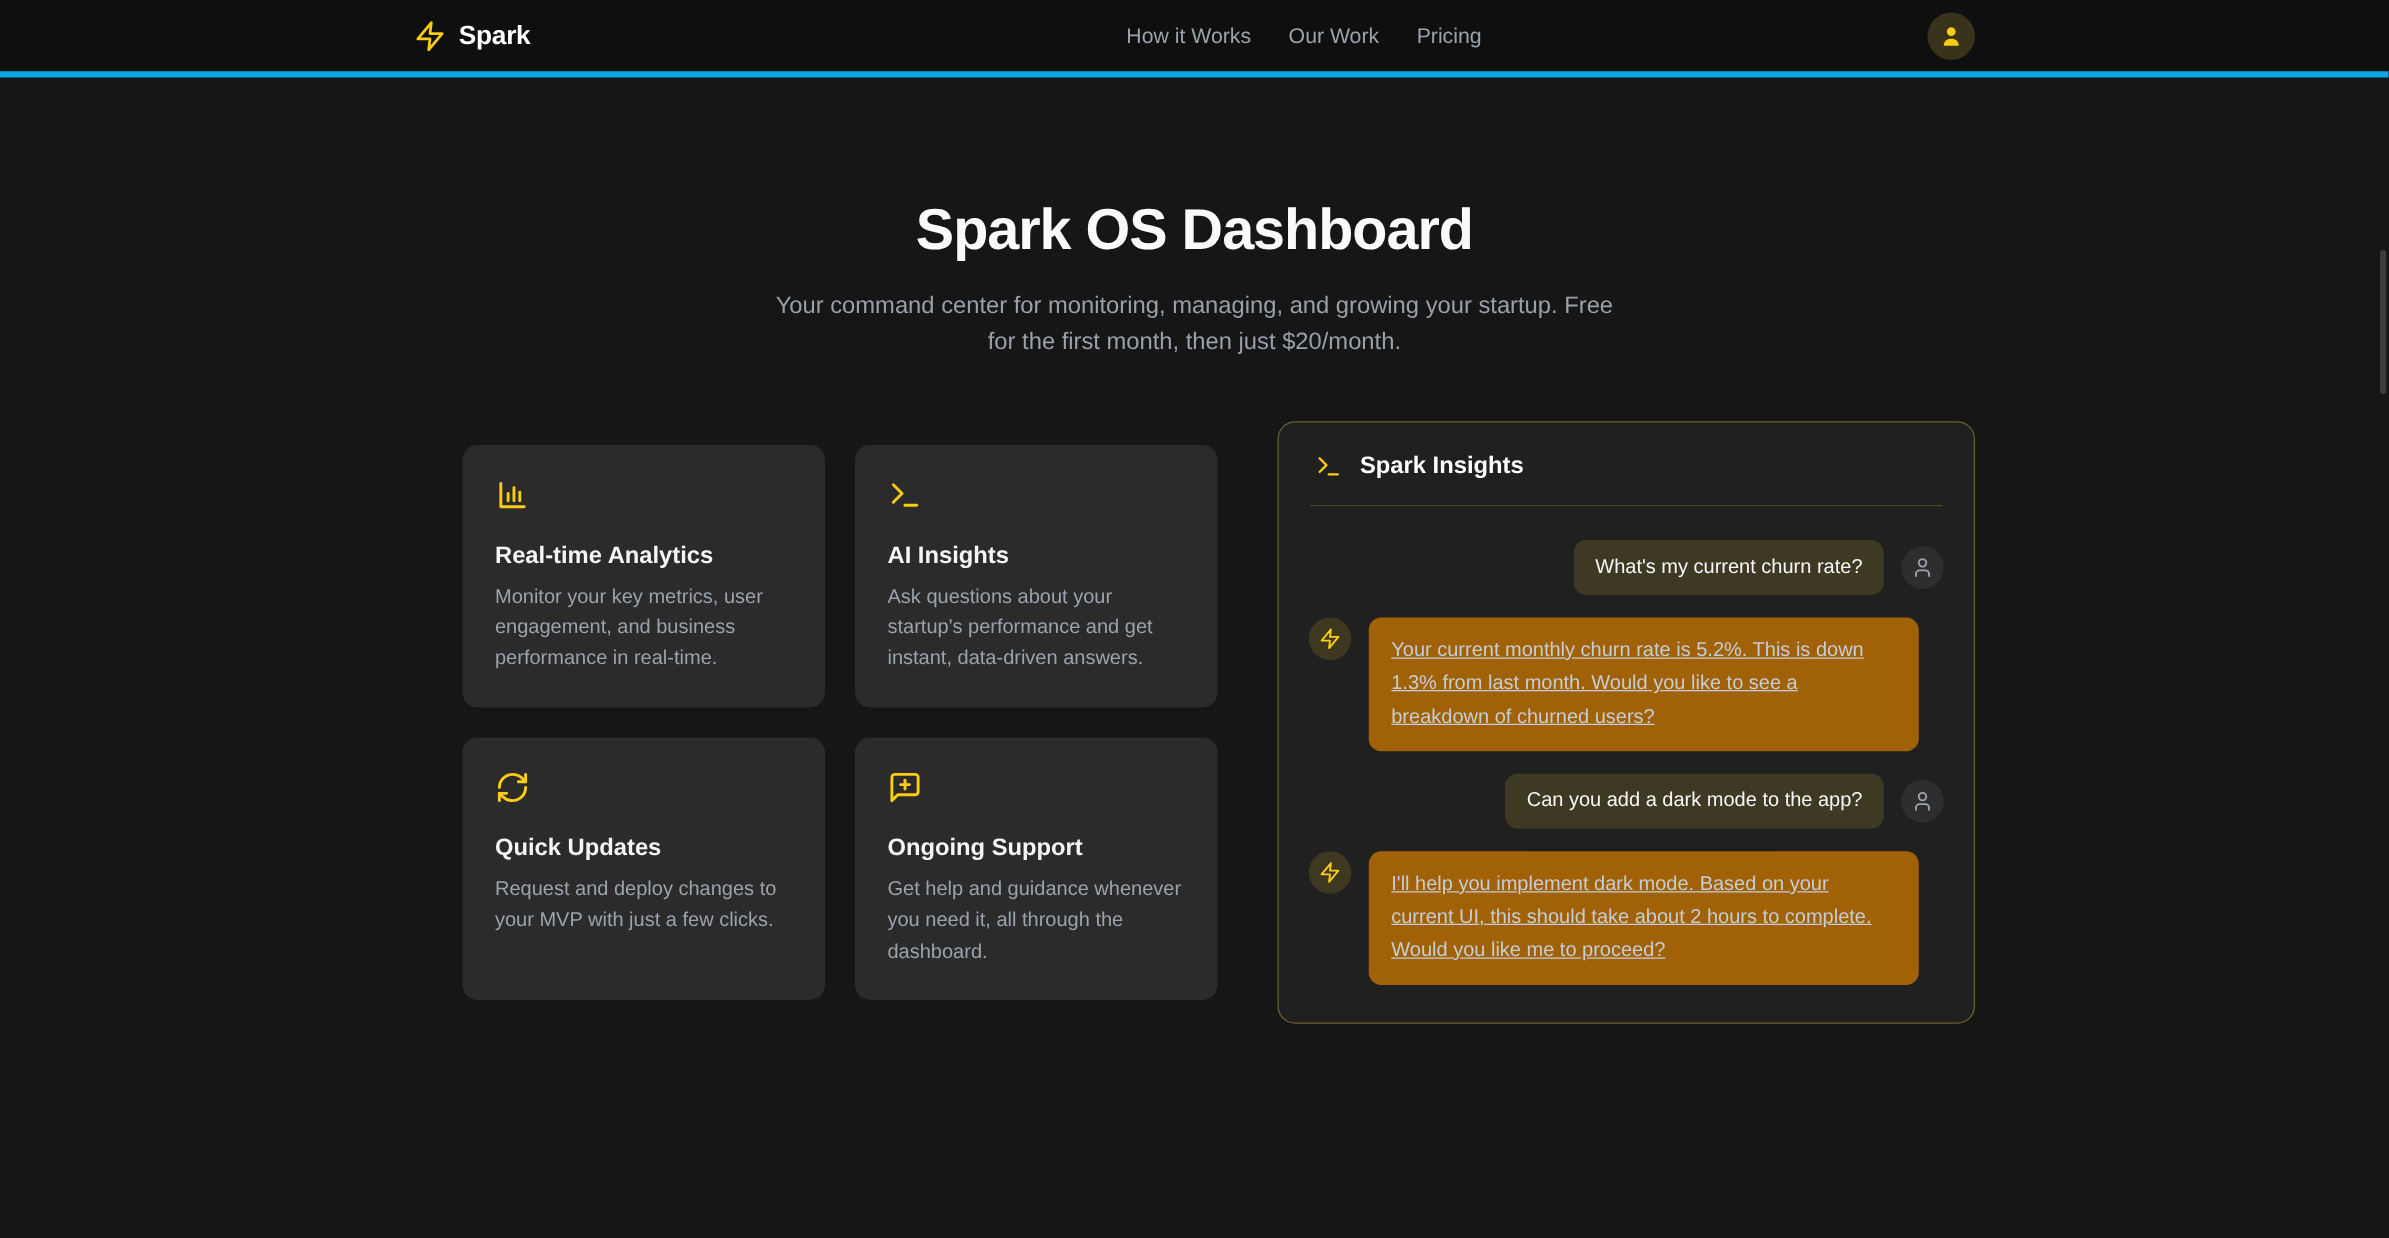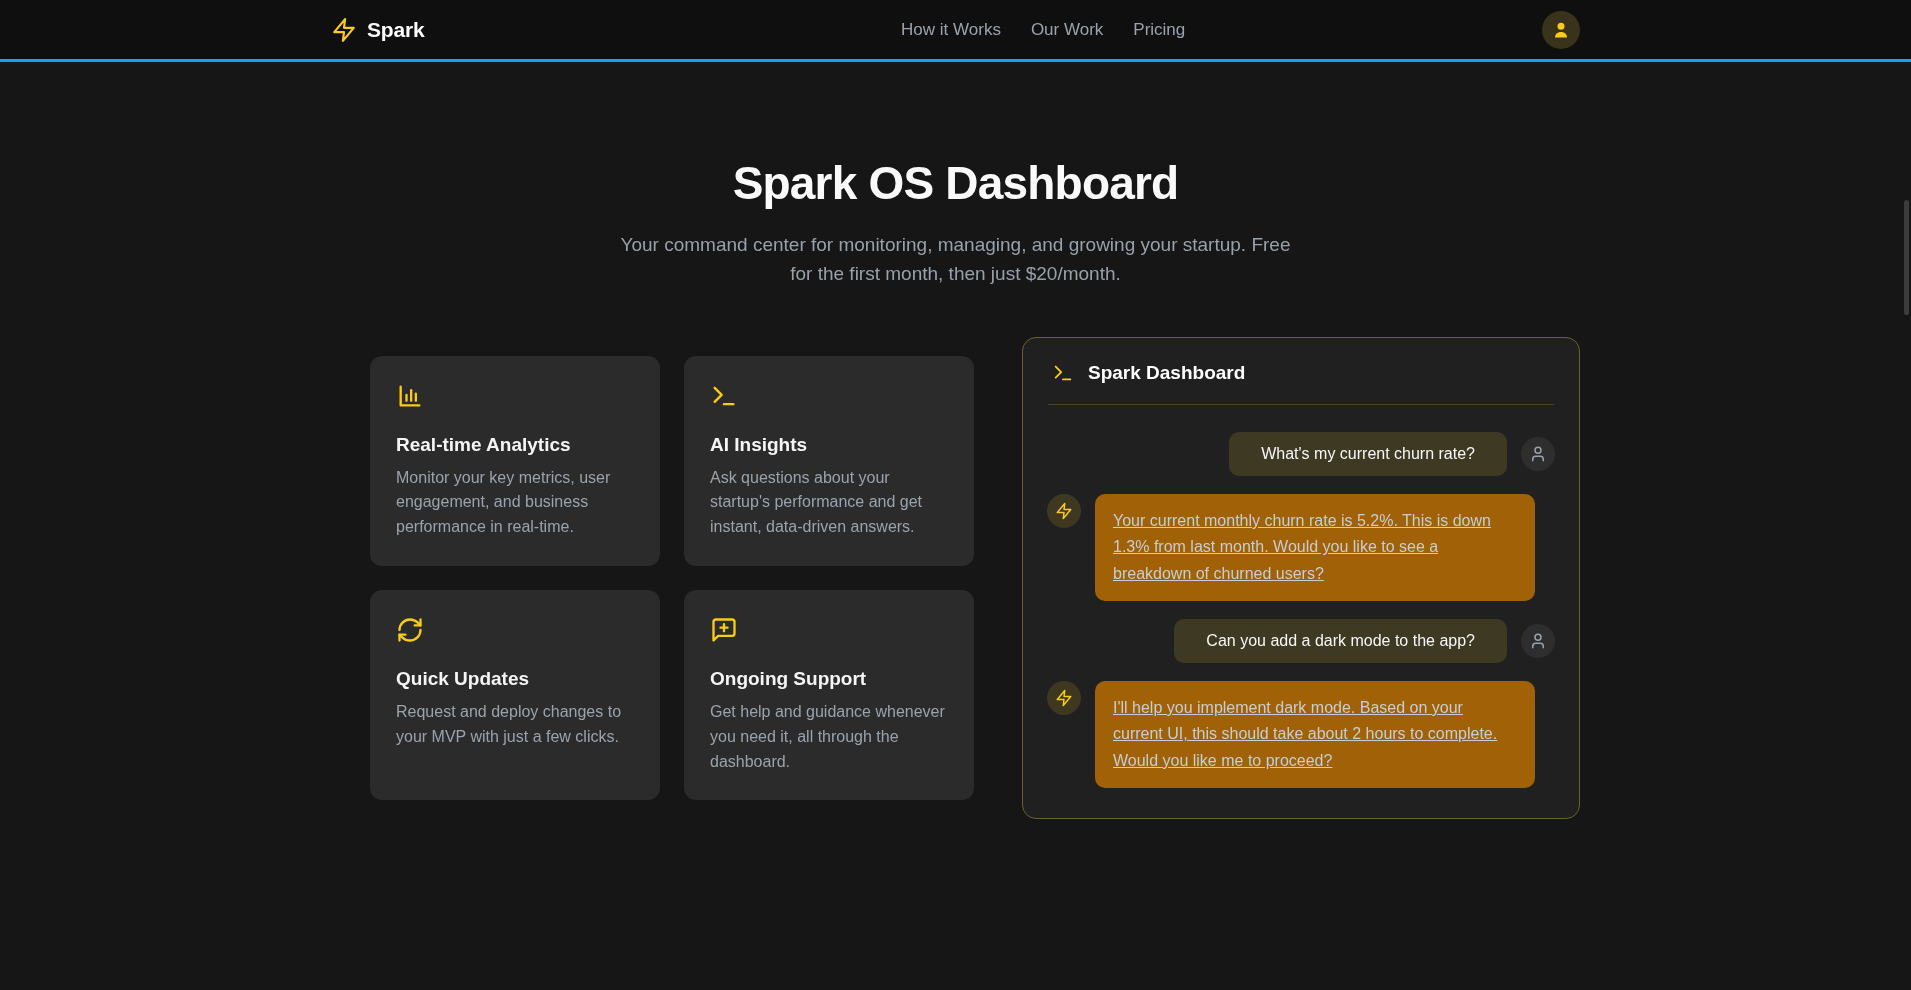--- a/index.html
+++ b/index.html
@@ -5,21 +5,21 @@
   * { margin:0; padding:0; box-sizing:border-box; }
   html,body { background:#161616; }
   body {
     width:1911px; height:990px; overflow:hidden; position:relative;
     font-family:"Liberation Sans", sans-serif;
   }
   .container { width:1249px; margin:0 auto; }
 
   
   .navbar {
-    height:62px; background:#0f0f0f; border-bottom:3px solid #0ea5e9;
+    height:62px; background:#0f0f0f; border-bottom:5px solid #0ea5e9;
     display:flex; align-items:center;
   }
   .nav-inner { display:flex; align-items:center; justify-content:space-between; }
   .brand { display:flex; align-items:center; gap:10px; cursor:pointer; }
   .brand-text { color:#fff; font-size:21px; font-weight:700; letter-spacing:-0.2px; }
   .nav-links { display:flex; gap:30px; margin-left:120px; }
   .nav-link { color:#9aa3ad; font-size:17px; cursor:pointer; }
   .nav-avatar {
     width:38px; height:38px; border-radius:50%; background:#39331c;
     display:flex; align-items:center; justify-content:center; cursor:pointer; border:none;
@@ -60,21 +60,21 @@
   .msg-row.user { justify-content:flex-end; align-items:center; }
   .msg-row.bot  { justify-content:flex-start; align-items:flex-start; }
   .avatar {
     width:34px; height:34px; border-radius:50%; flex-shrink:0;
     display:flex; align-items:center; justify-content:center;
   }
   .avatar.user-av { background:#2e2e2e; color:#9aa3ad; }
   .avatar.bot-av  { background:#3e3820; color:#facc15; }
   .avatar svg { width:18px; height:18px; }
   .bubble { border-radius:10px; font-size:16px; }
-  .bubble.user-b { background:#3e3922; color:#f7f7f7; padding:13px 32px; }
+  .bubble.user-b { background:#3e3922; color:#f7f7f7; padding:13px 17px; }
   .bubble.bot-b  {
     background:#a16207; color:#c6cdd5; padding:14px 18px;
     line-height:1.65; max-width:440px;text-decoration:underline;
   }
 
   
   .scroll-thumb {
     position:absolute; right:2px; top:200px; width:5px; height:115px;
     background:#3c3c3c; border-radius:3px;
   }
@@ -172,21 +172,21 @@
   </div>
 
   <div class="assistant-panel">
     <div class="panel-header">
       <span class="panel-header-icon">
         <svg class="icon-svg" width="22" height="22" viewBox="0 0 24 24" fill="none" stroke="currentColor" stroke-width="2" stroke-linecap="round" stroke-linejoin="round">
           <polyline points="4 17 10 11 4 5"></polyline>
             <line x1="12" y1="19" x2="20" y2="19"></line>
         </svg>
       </span>
-      <span class="panel-title">Spark Dashboard</span>
+      <span class="panel-title">Spark Insights</span>
     </div>
 
     <div class="messages">
 
       <div class="msg-row user">
         <div class="bubble user-b">What's my current churn rate?</div>
         <div class="avatar user-av">
           <svg viewBox="0 0 24 24" fill="none" stroke="currentColor" stroke-width="2" stroke-linecap="round" stroke-linejoin="round">
             <path d="M19 21v-2a4 4 0 0 0-4-4H9a4 4 0 0 0-4 4v2"></path>
               <circle cx="12" cy="7" r="4"></circle>

